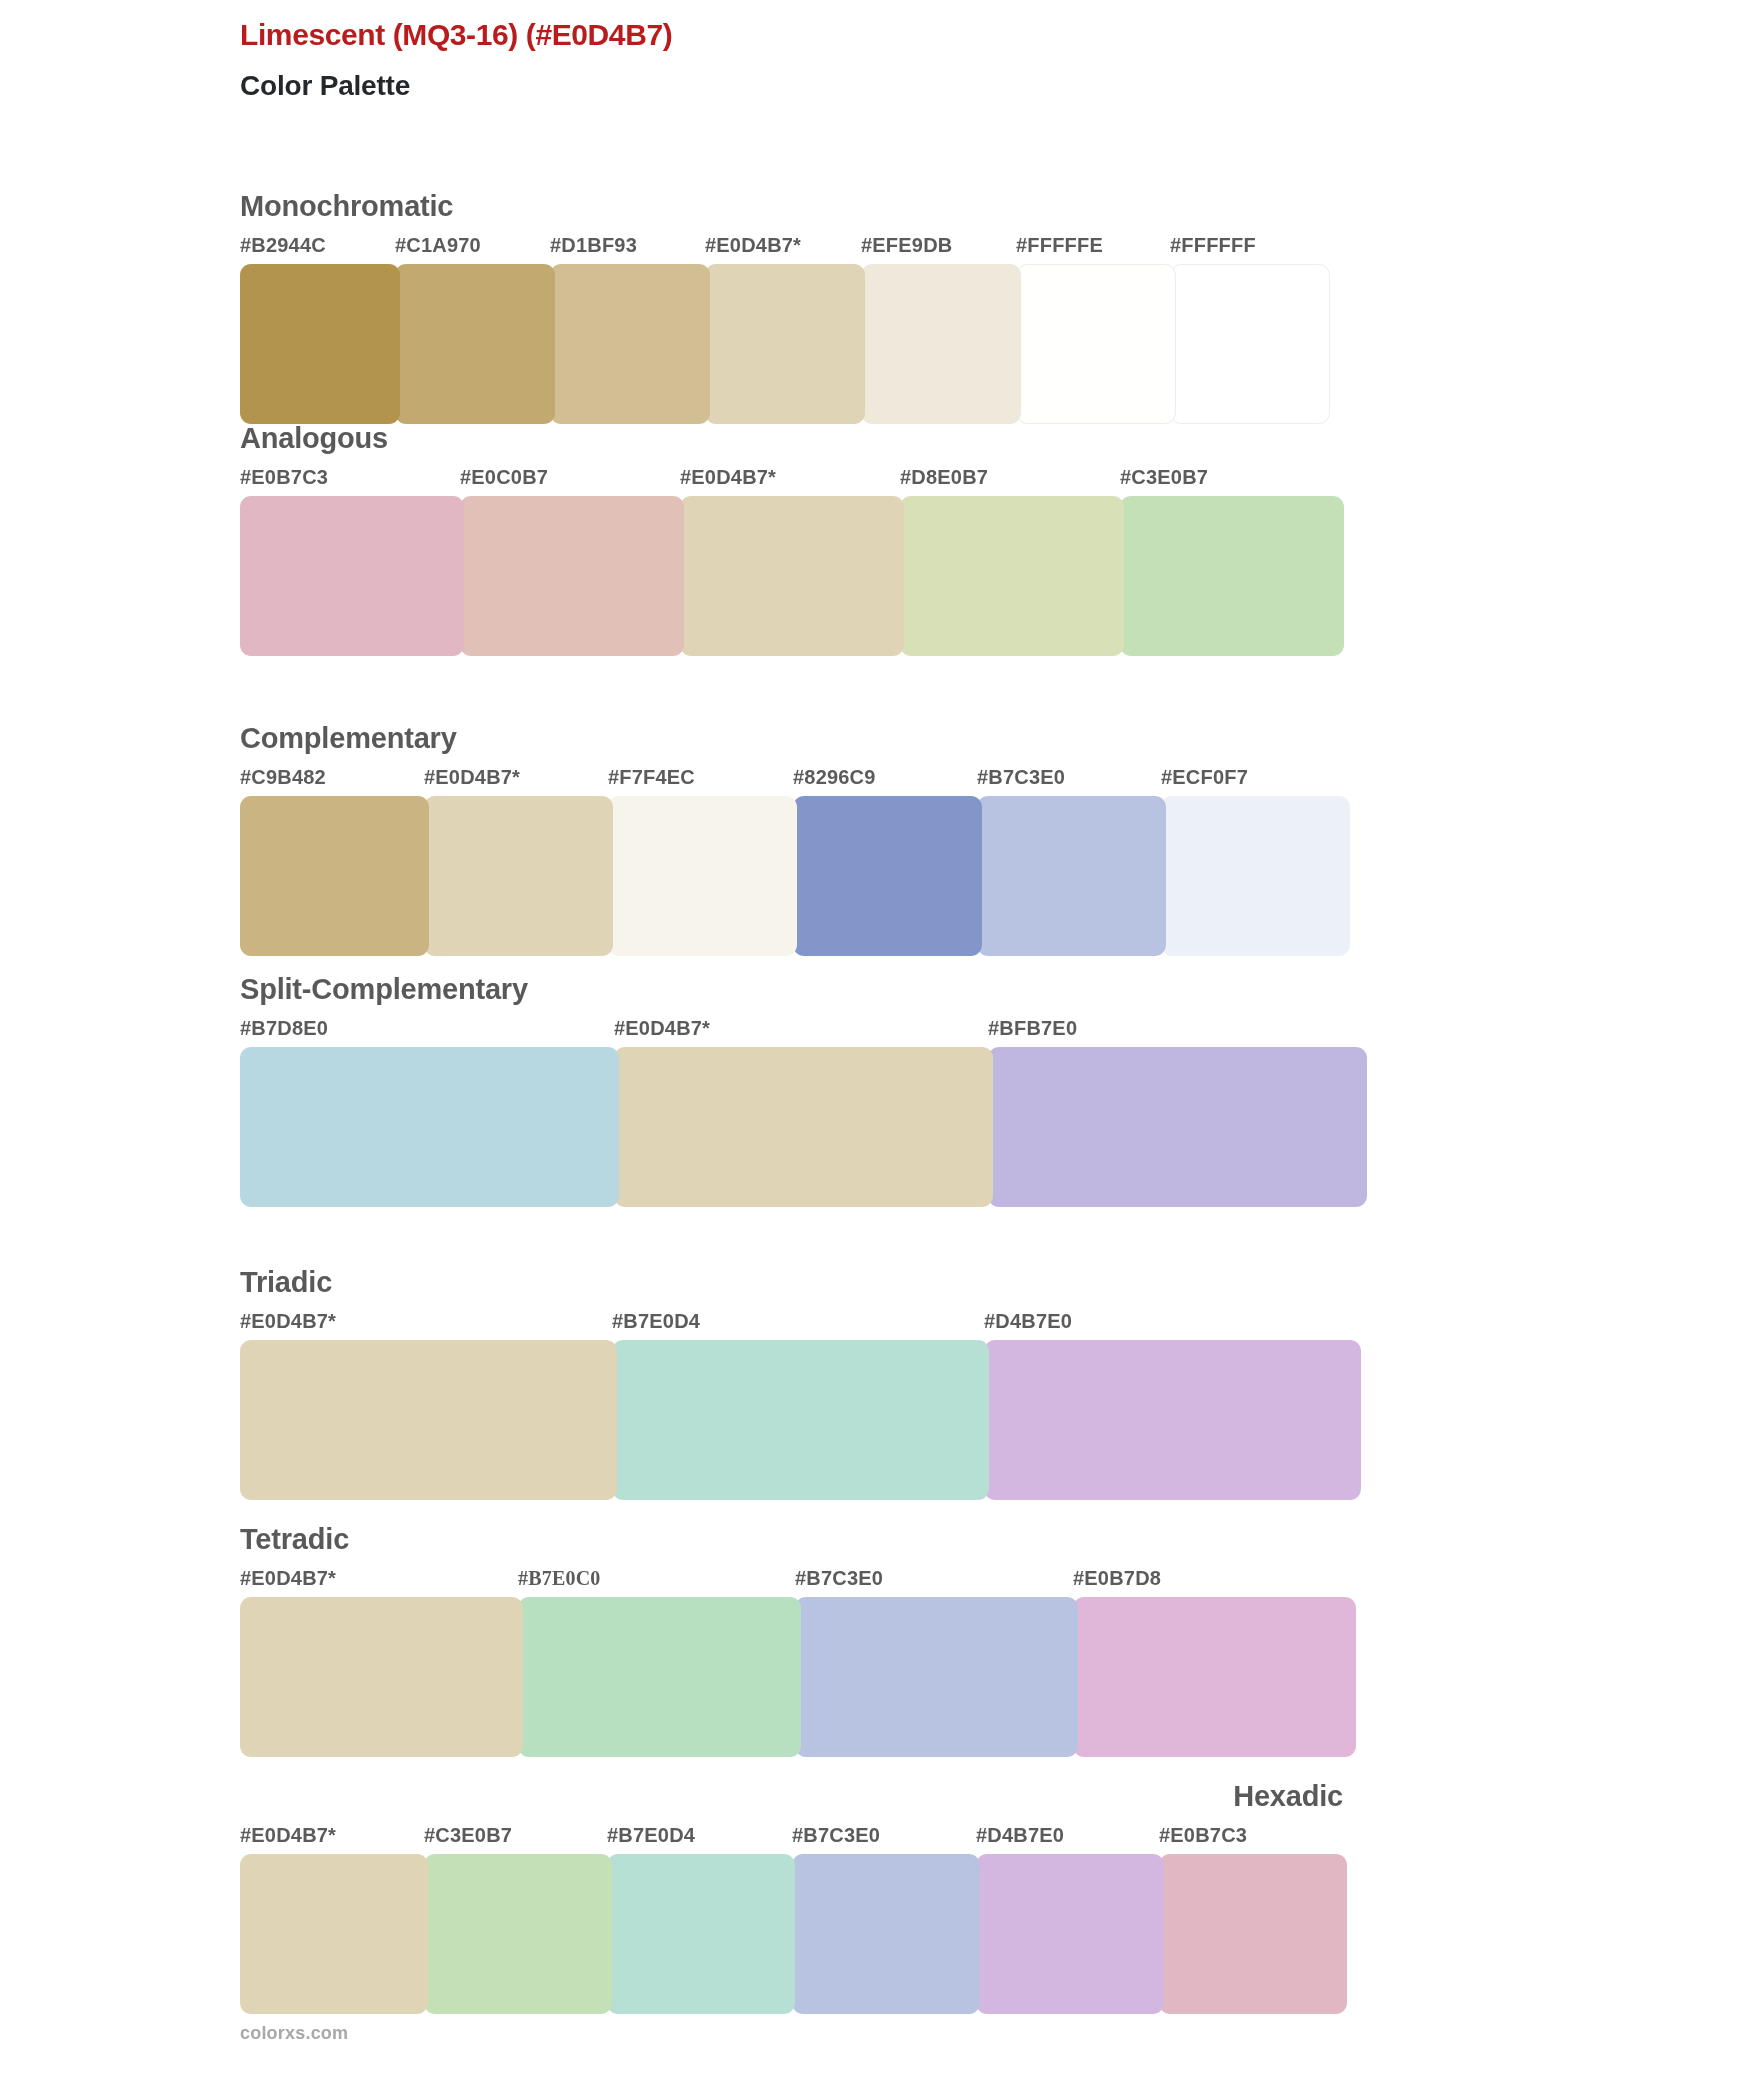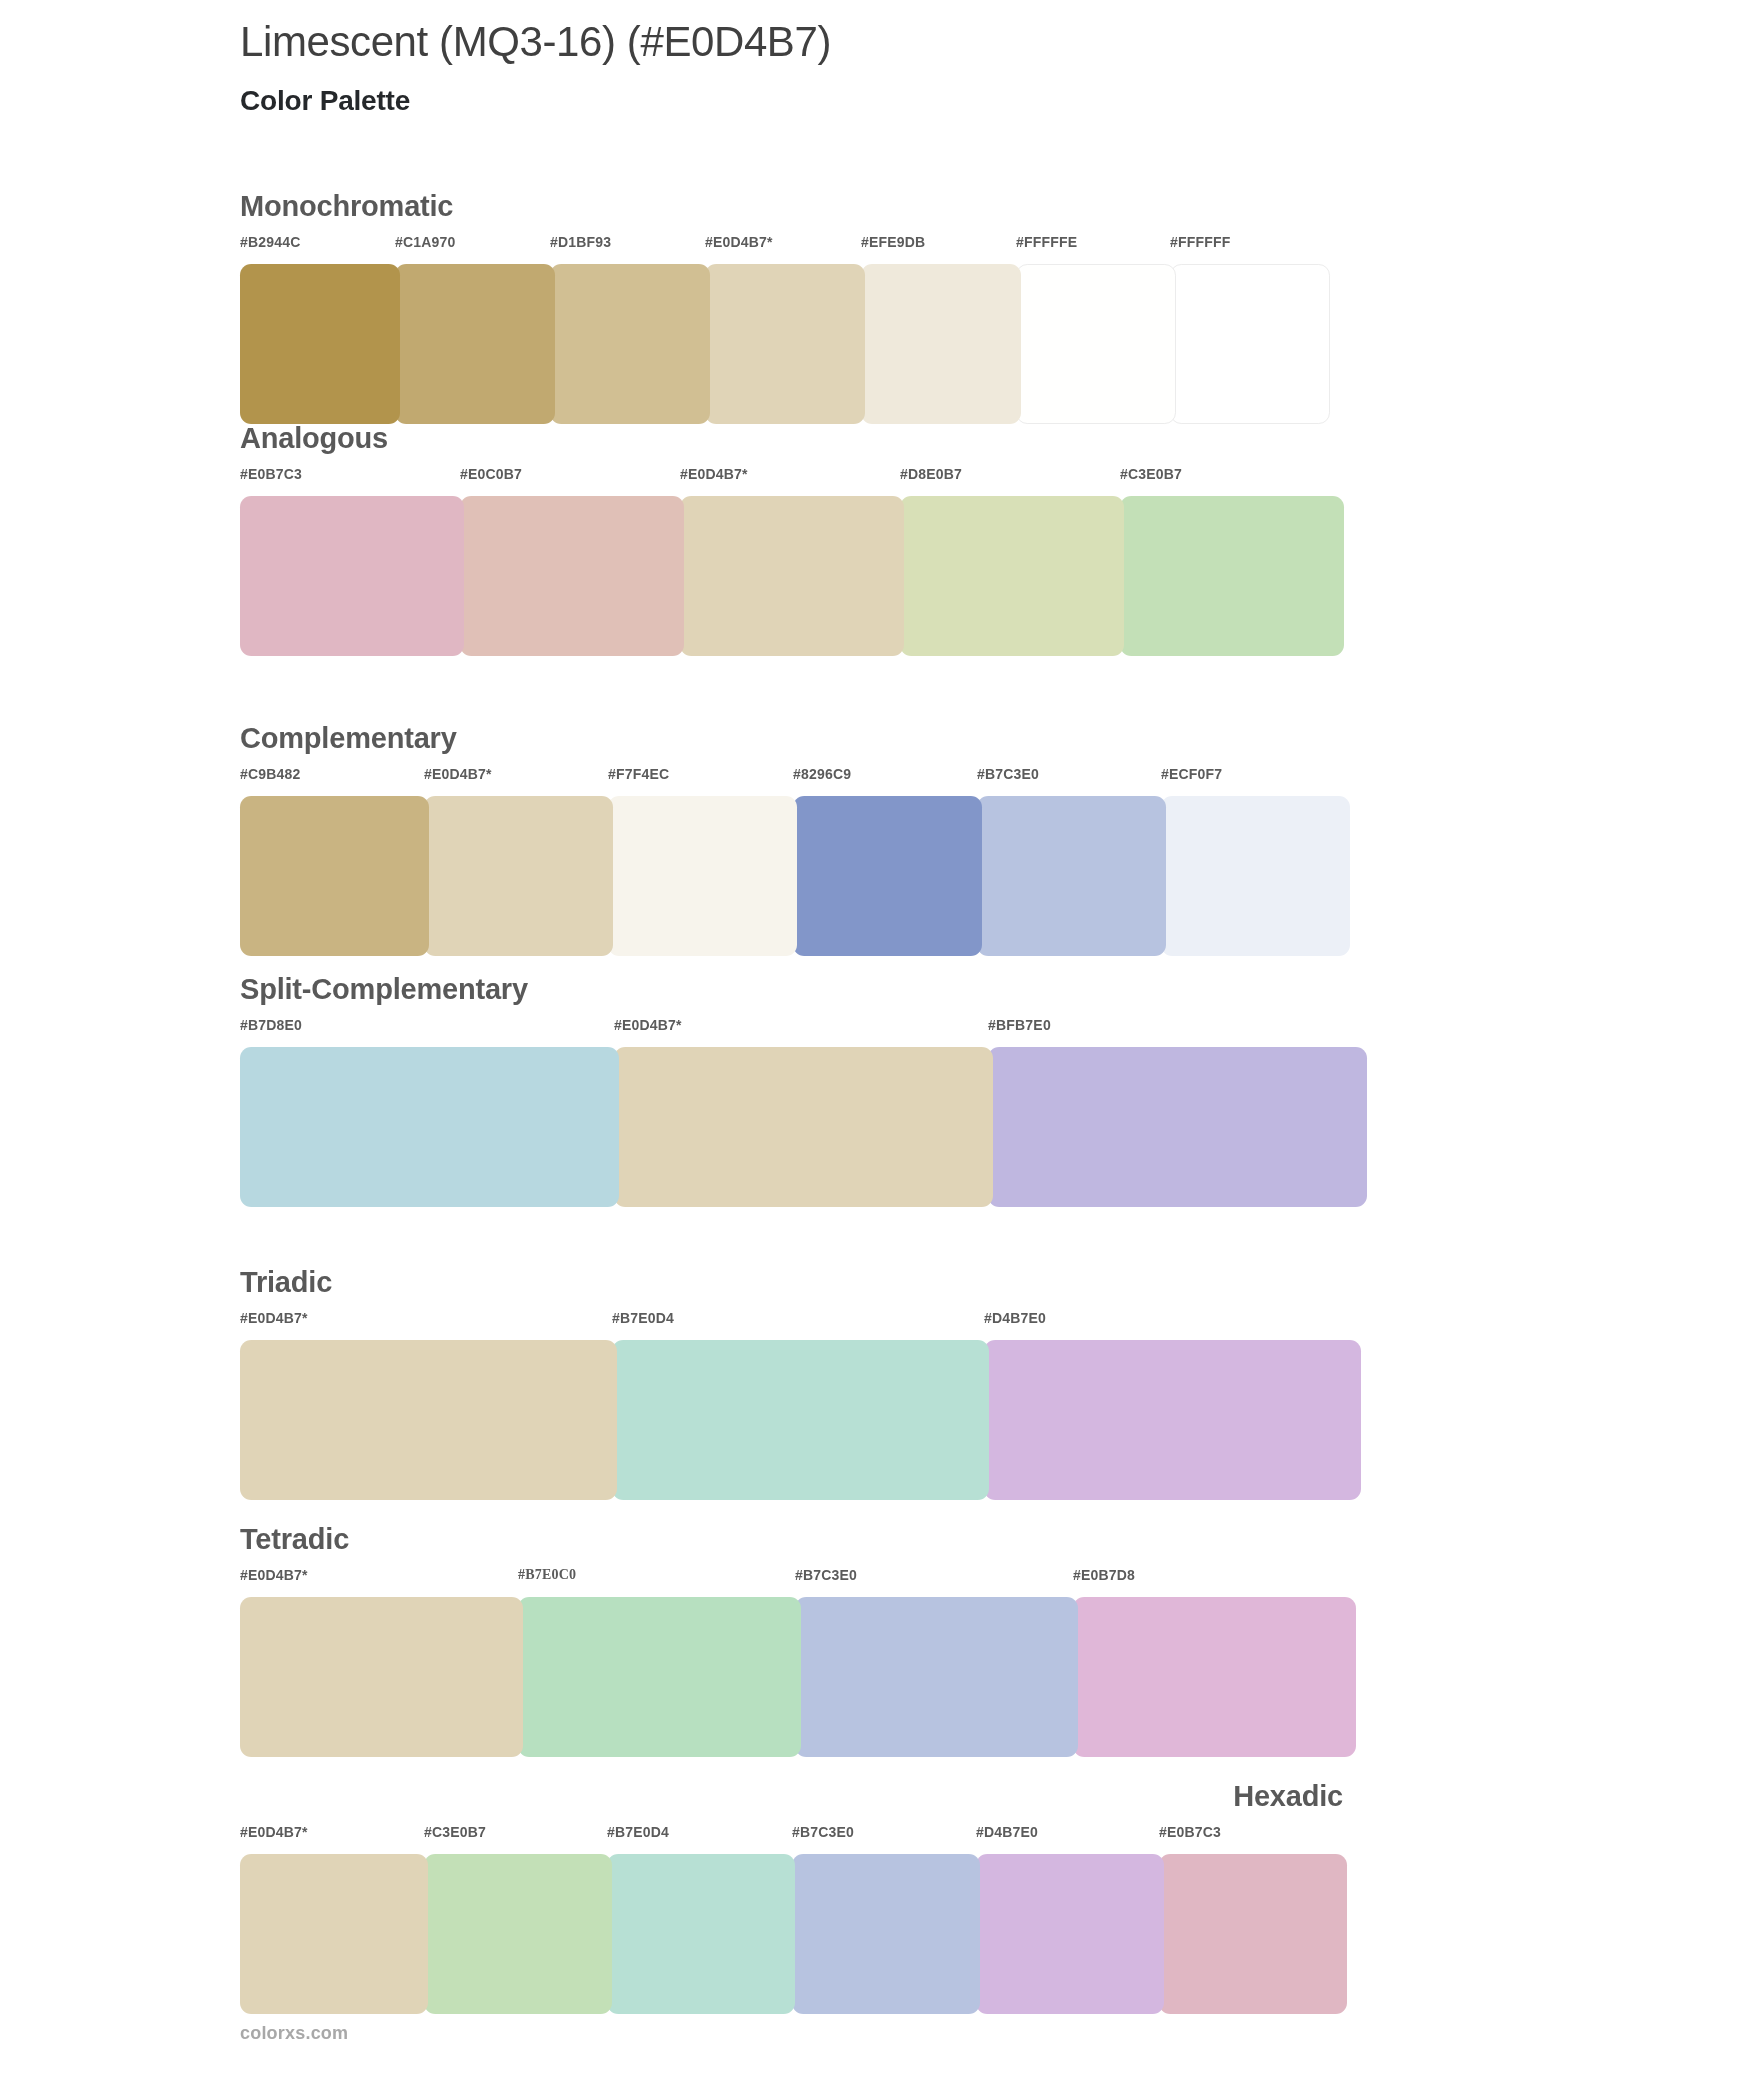--- a/index.html
+++ b/index.html
@@ -16,23 +16,23 @@
     background: #ffffff;
     overflow: hidden;
   }
   .header {
     position: absolute;
     left: 240px;
     top: 16px;
     width: 1358px;
   }
   .title {
-    font-size: 42px;
-    font-weight: 400;
-    color: #404040;
+    font-size: 30px;
+    font-weight: 700;
+    color: #b91c1c;
     letter-spacing: -0.4px;
     line-height: 1.25;
     white-space: nowrap;
   }
   .subtitle {
     font-size: 28px;
     font-weight: 700;
     color: #25282b;
     letter-spacing: -0.2px;
     line-height: 1.3;
@@ -52,21 +52,21 @@
     margin-bottom: 12.8px;
     white-space: nowrap;
   }
   .labels {
     position: relative;
     height: 27px;
   }
   .label {
     position: absolute;
     top: 0;
-    font-size: 14px;
+    font-size: 20px;
     font-weight: 700;
     color: #5b5b5b;
     white-space: nowrap;
     letter-spacing: 0.2px;
   }
   .swatches {
     position: relative;
     height: 160px;
     margin-top: 3.2px;
   }

